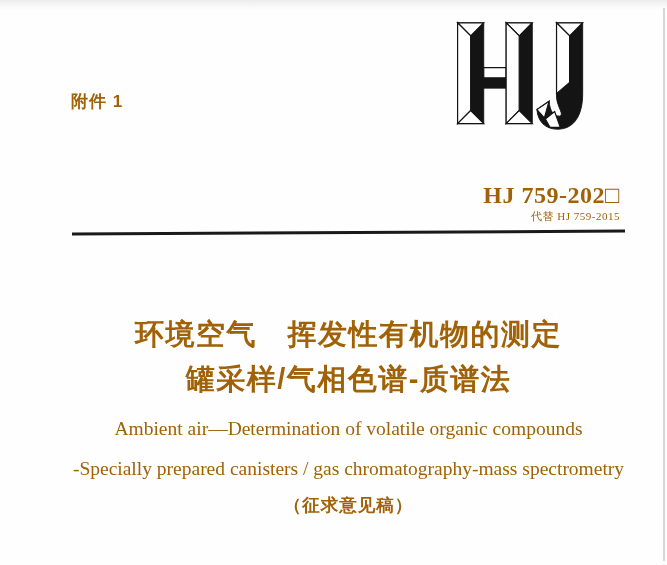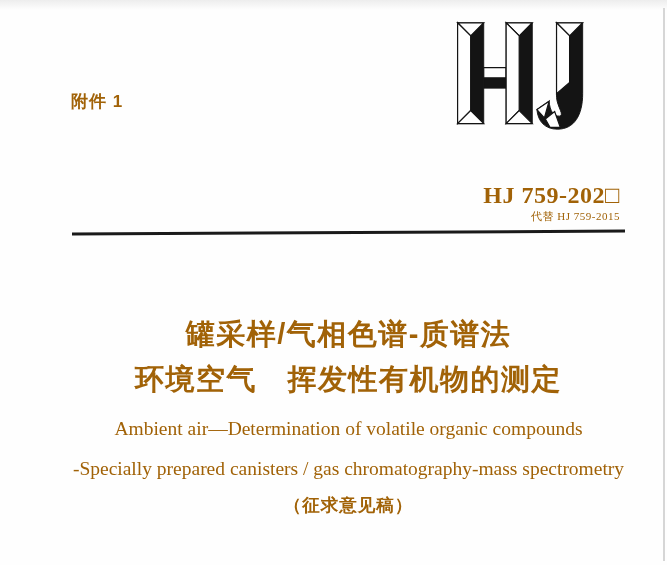--- a/index.html
+++ b/index.html
@@ -122,22 +122,22 @@
 
 
   <div class="std-block">
     <div class="std-number">HJ 759-202□</div>
     <div class="std-replaces">代替 HJ 759-2015</div>
   </div>
 
   <div class="rule"></div>
 
   <div class="centered title-cn">
+    <div>环境空气　挥发性有机物的测定</div>
     <div>罐采样/气相色谱-质谱法</div>
-    <div>环境空气　挥发性有机物的测定</div>
   </div>
 
   <div class="centered title-en line1">Ambient air—Determination of volatile organic compounds</div>
 
   <div class="centered title-en line2">-Specially prepared canisters / gas chromatography-mass spectrometry</div>
 
   <div class="centered draft">（征求意见稿）</div>
 
 </div>
 

